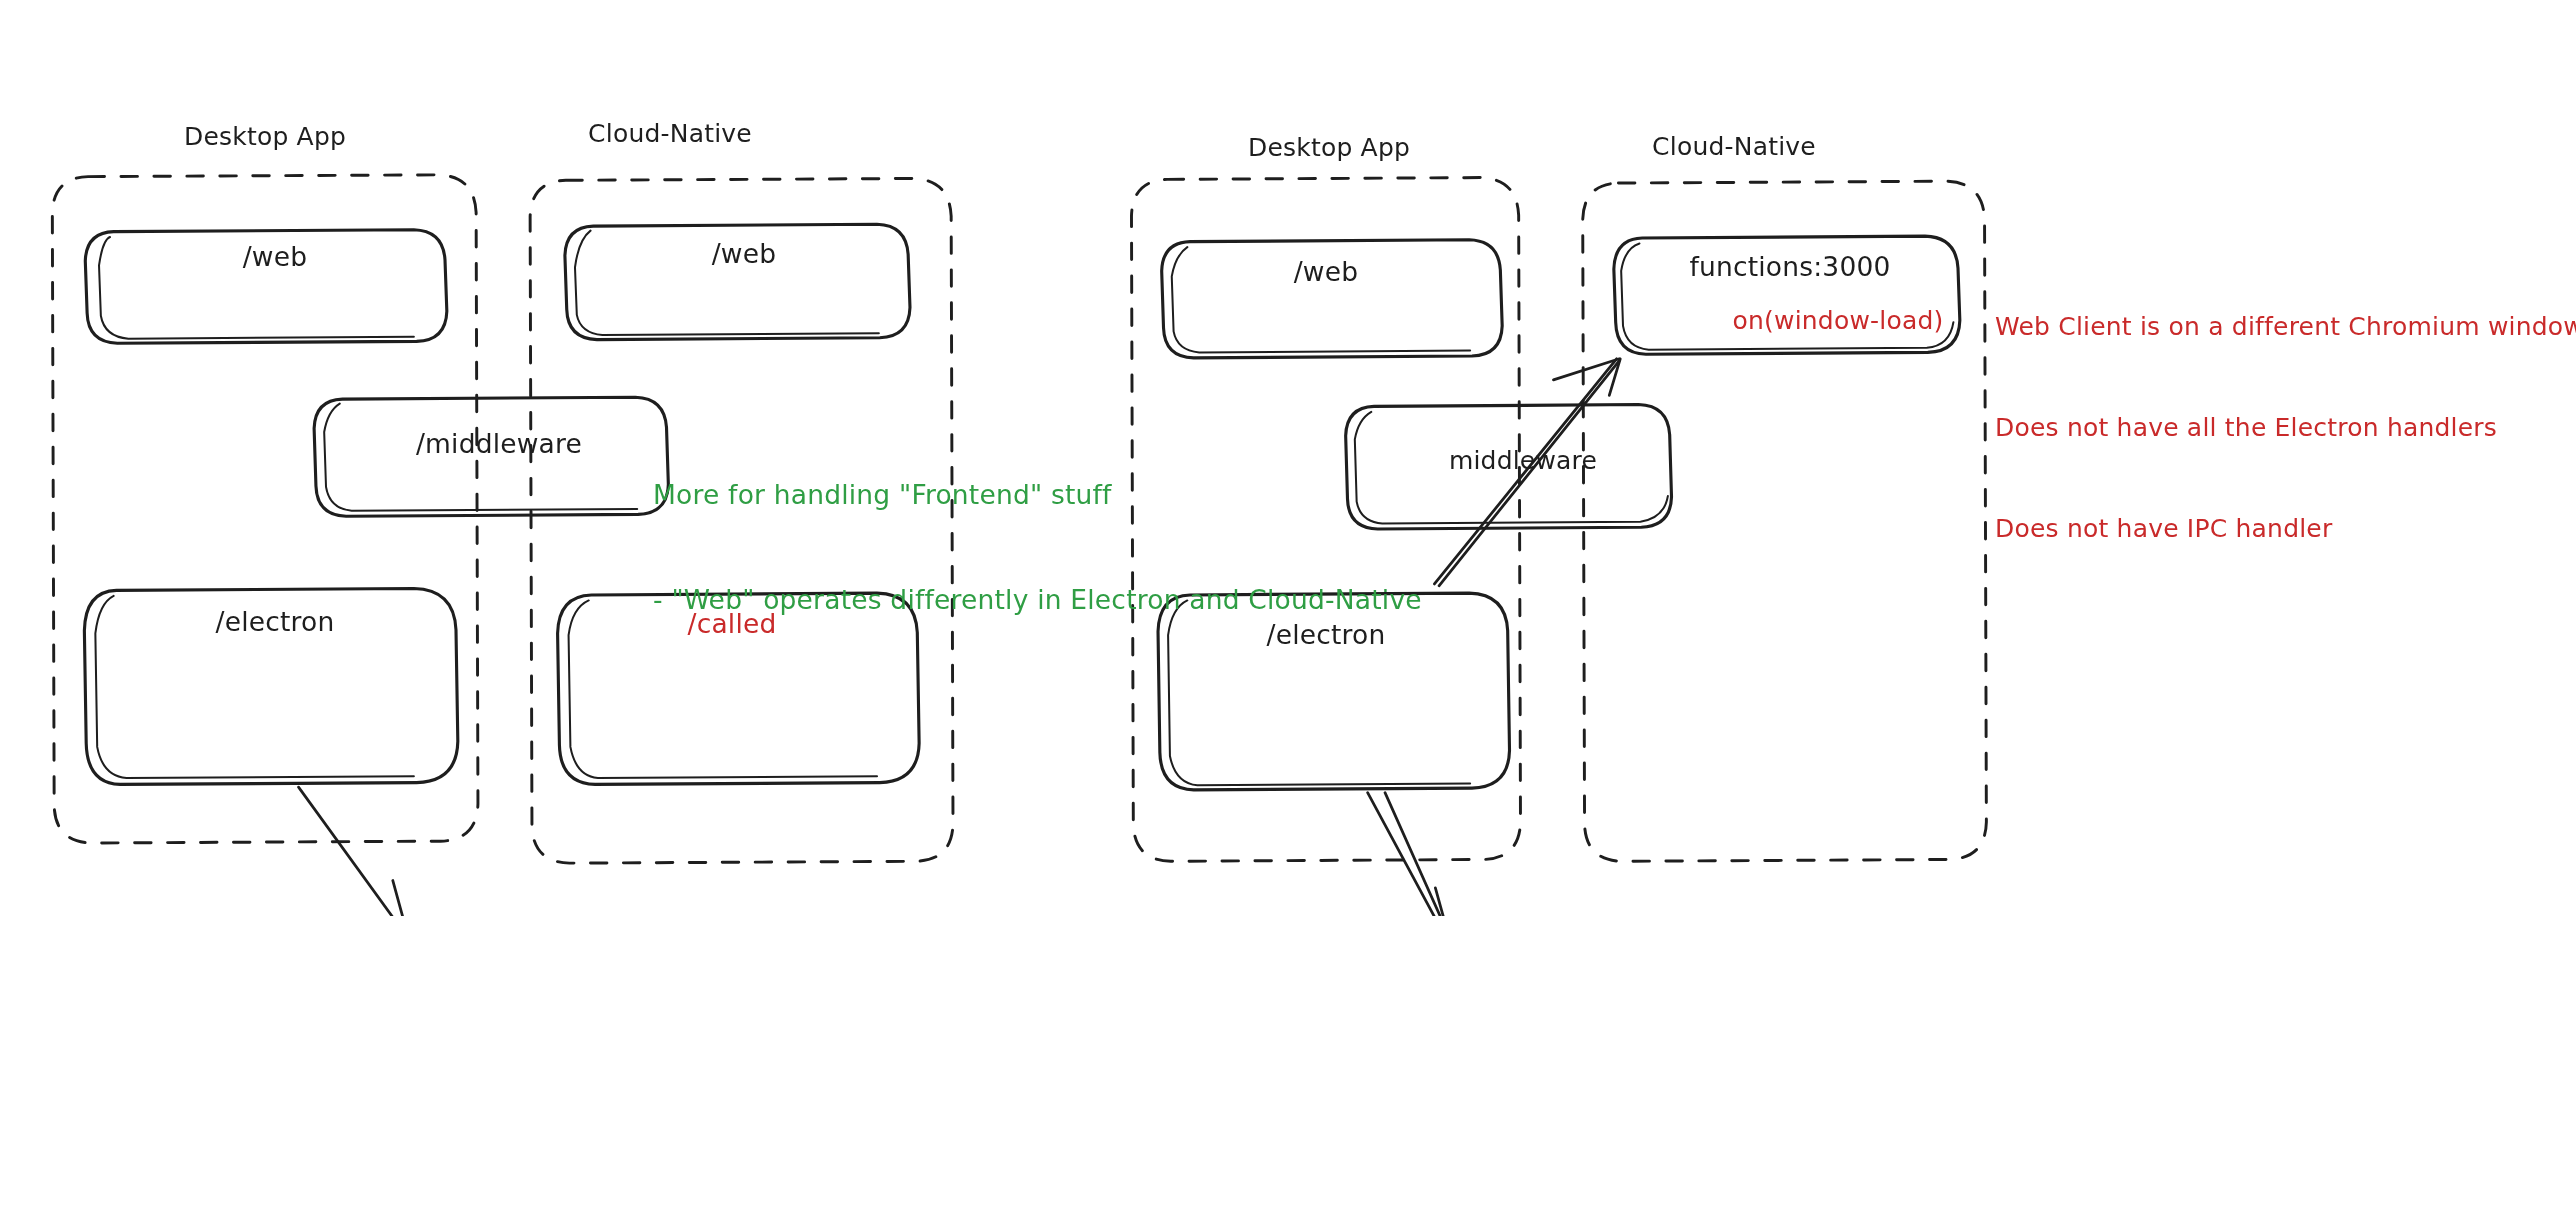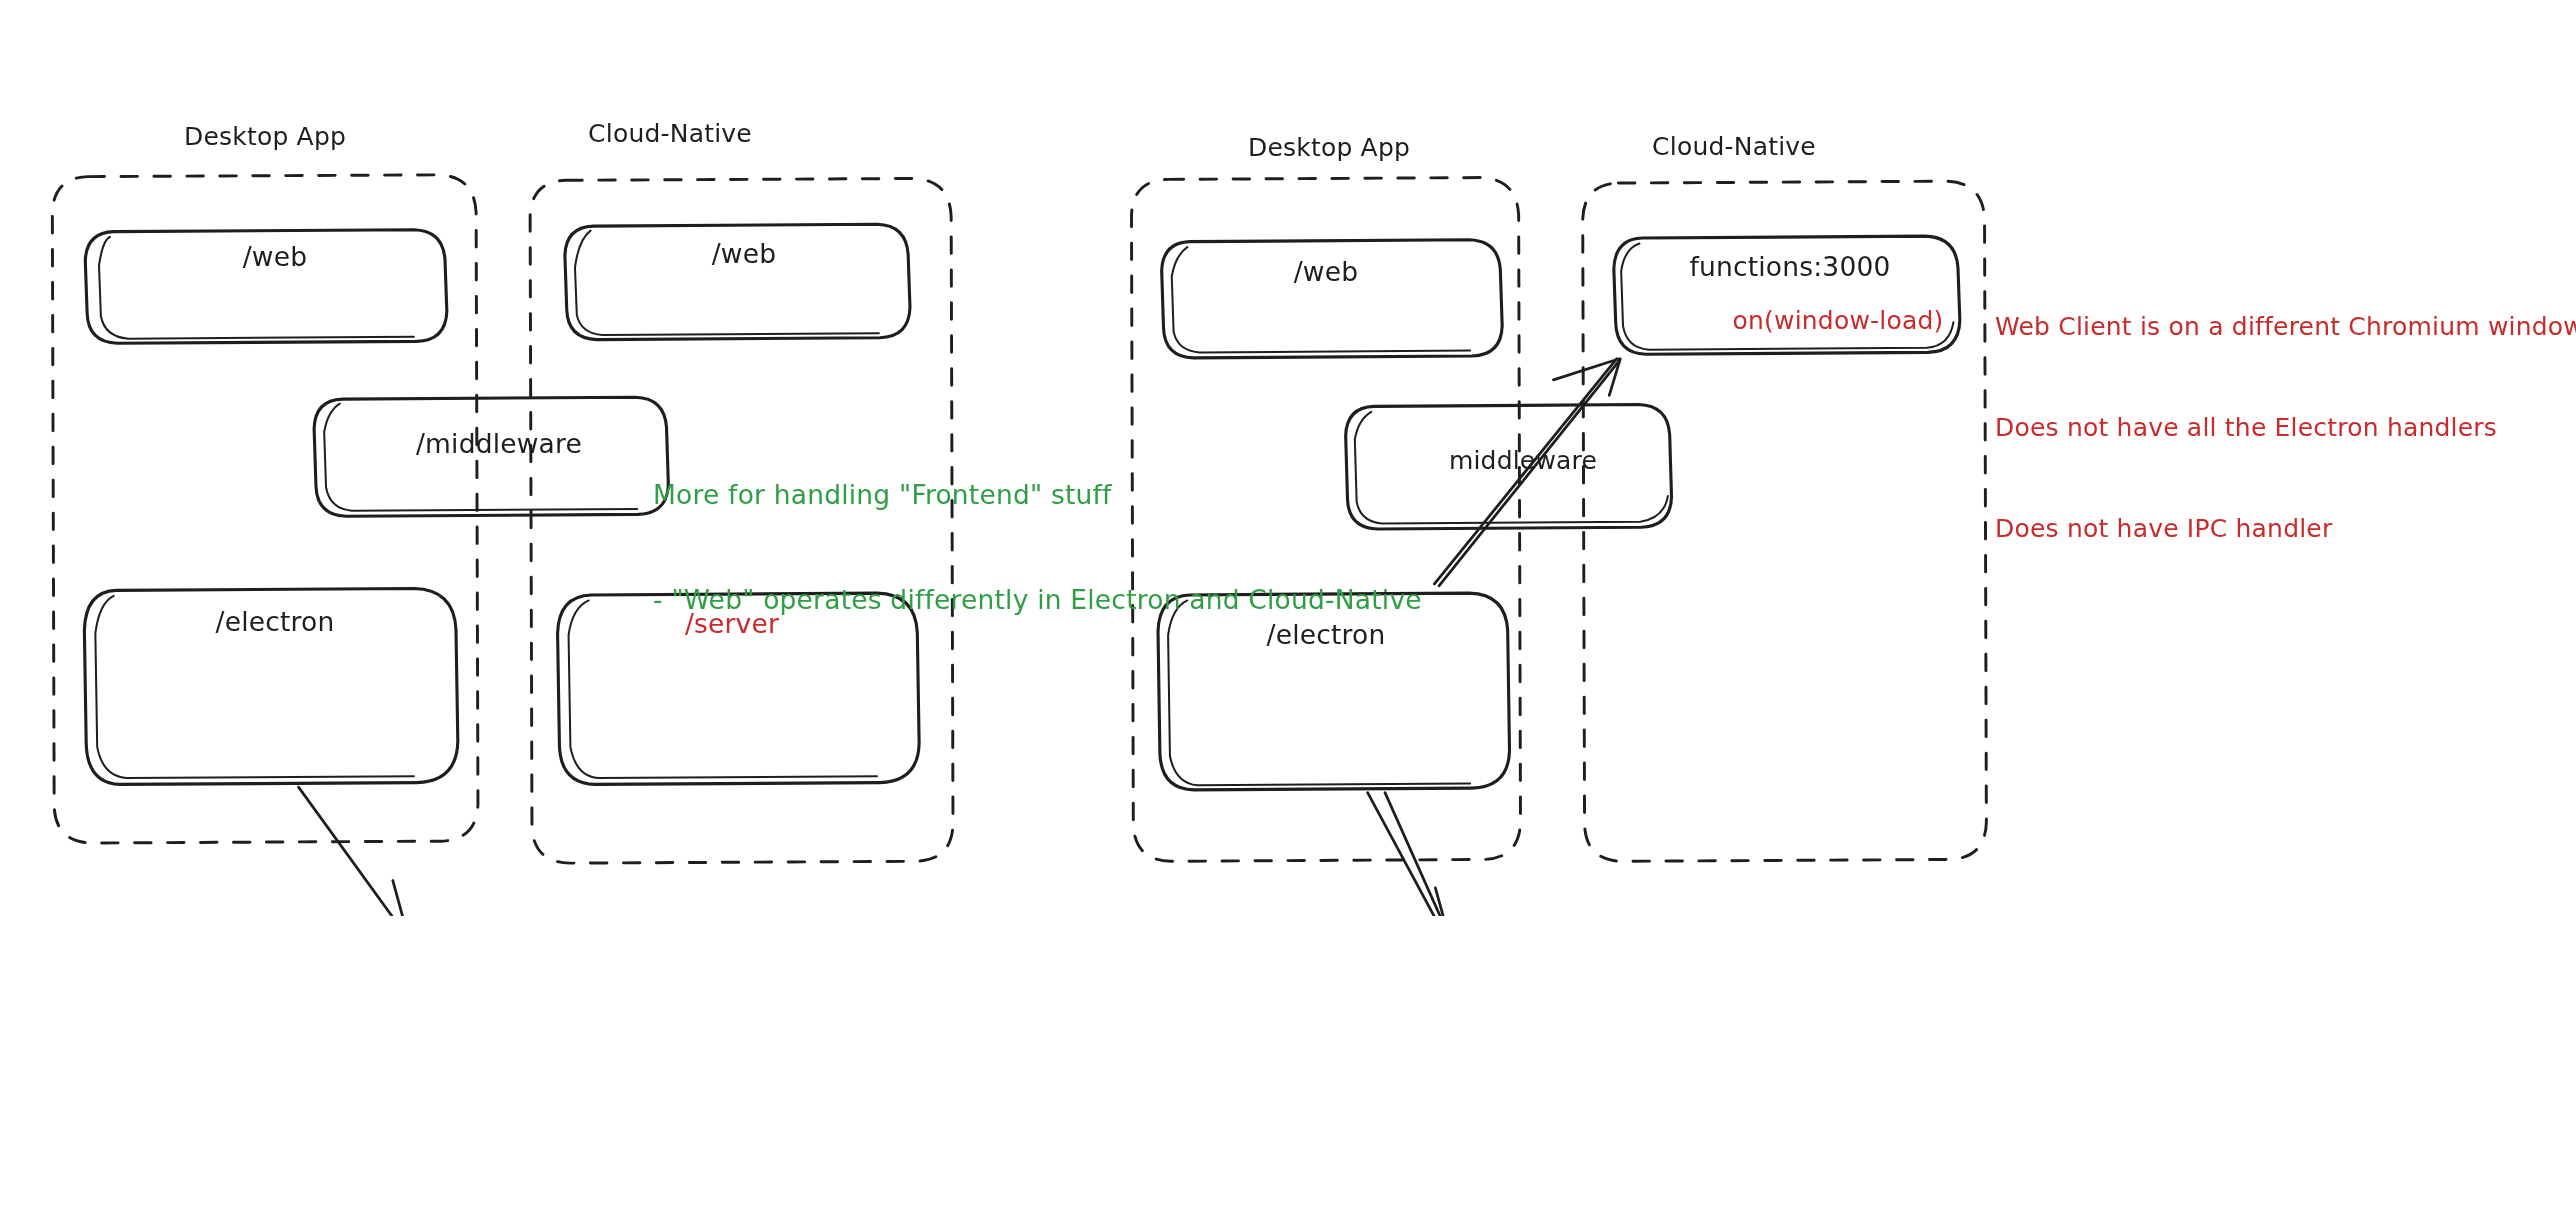--- a/index.html
+++ b/index.html
@@ -174,21 +174,21 @@
   <div class="lbl group-title center-x" style="left:670px; top:121px;">Cloud-Native</div>
 
   <div class="lbl box-title center-x" style="left:275px; top:244px;">/web</div>
 
   <div class="lbl box-title center-x" style="left:744px; top:241px;">/web</div>
 
   <div class="lbl box-title center-x" style="left:499px; top:431px;">/middleware</div>
 
   <div class="lbl box-title center-x" style="left:275px; top:609px;">/electron</div>
 
-  <div class="lbl box-title center-x red-ink" style="left:732px; top:611px;">/server</div>
+  <div class="lbl box-title center-x red-ink" style="left:732px; top:611px;">/called</div>
 
   <div class="lbl box-title center-x" style="left:505px; top:978px;">/plugins</div>
 
   <div class="lbl group-title center-x" style="left:1329px; top:135px;">Desktop App</div>
 
   <div class="lbl group-title center-x" style="left:1734px; top:134px;">Cloud-Native</div>
 
   <div class="lbl box-title center-x" style="left:1326px; top:259px;">/web</div>
 
   <div class="lbl box-title center-x" style="left:1790px; top:254px;">functions:3000</div>

